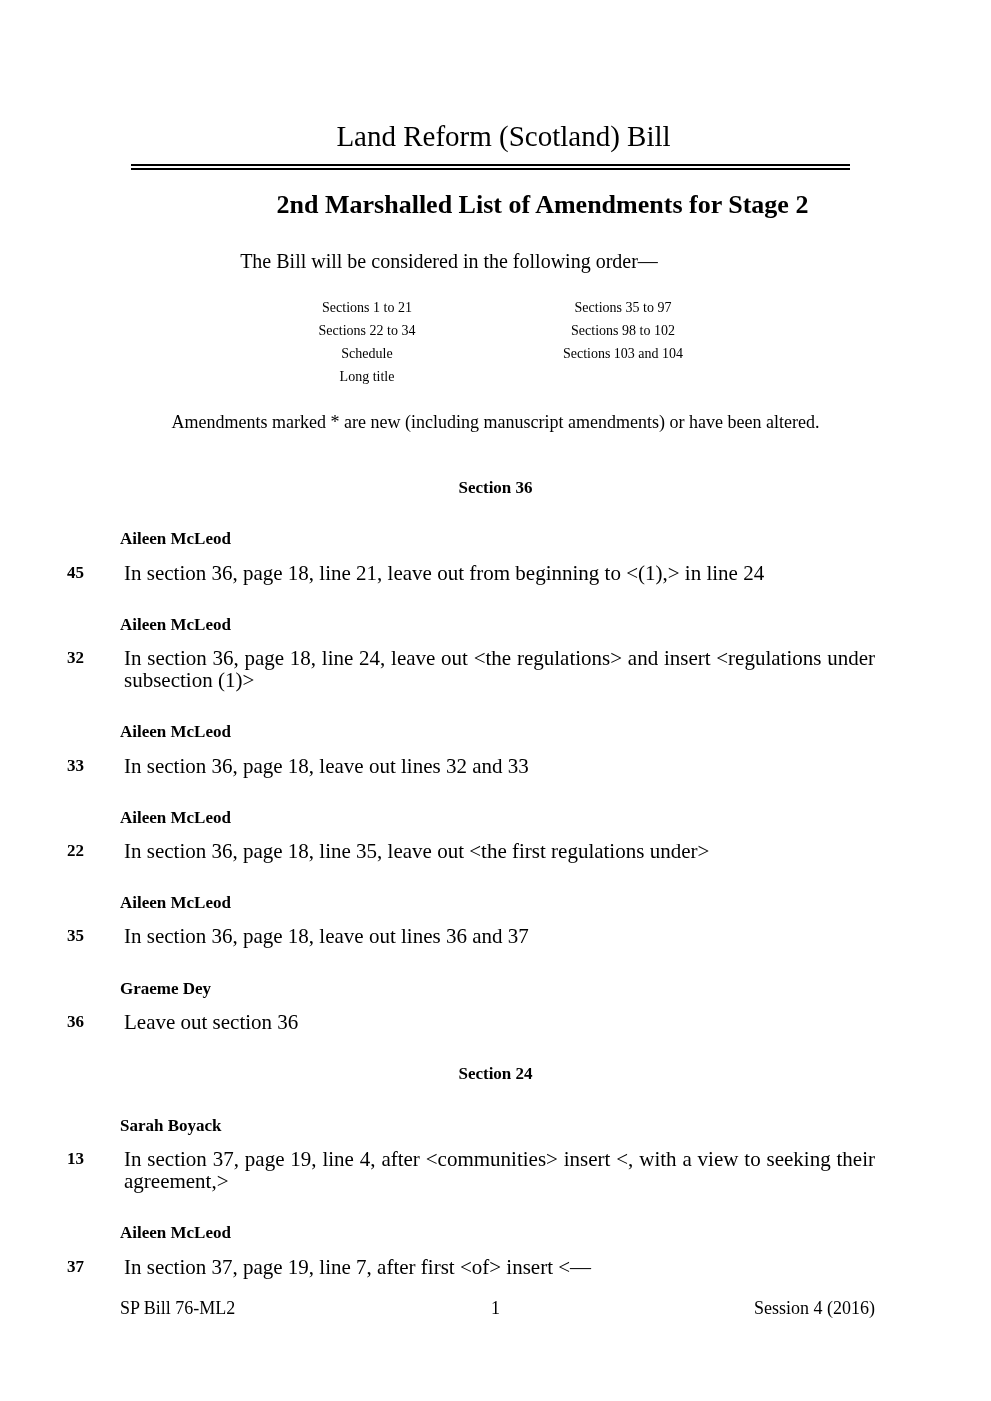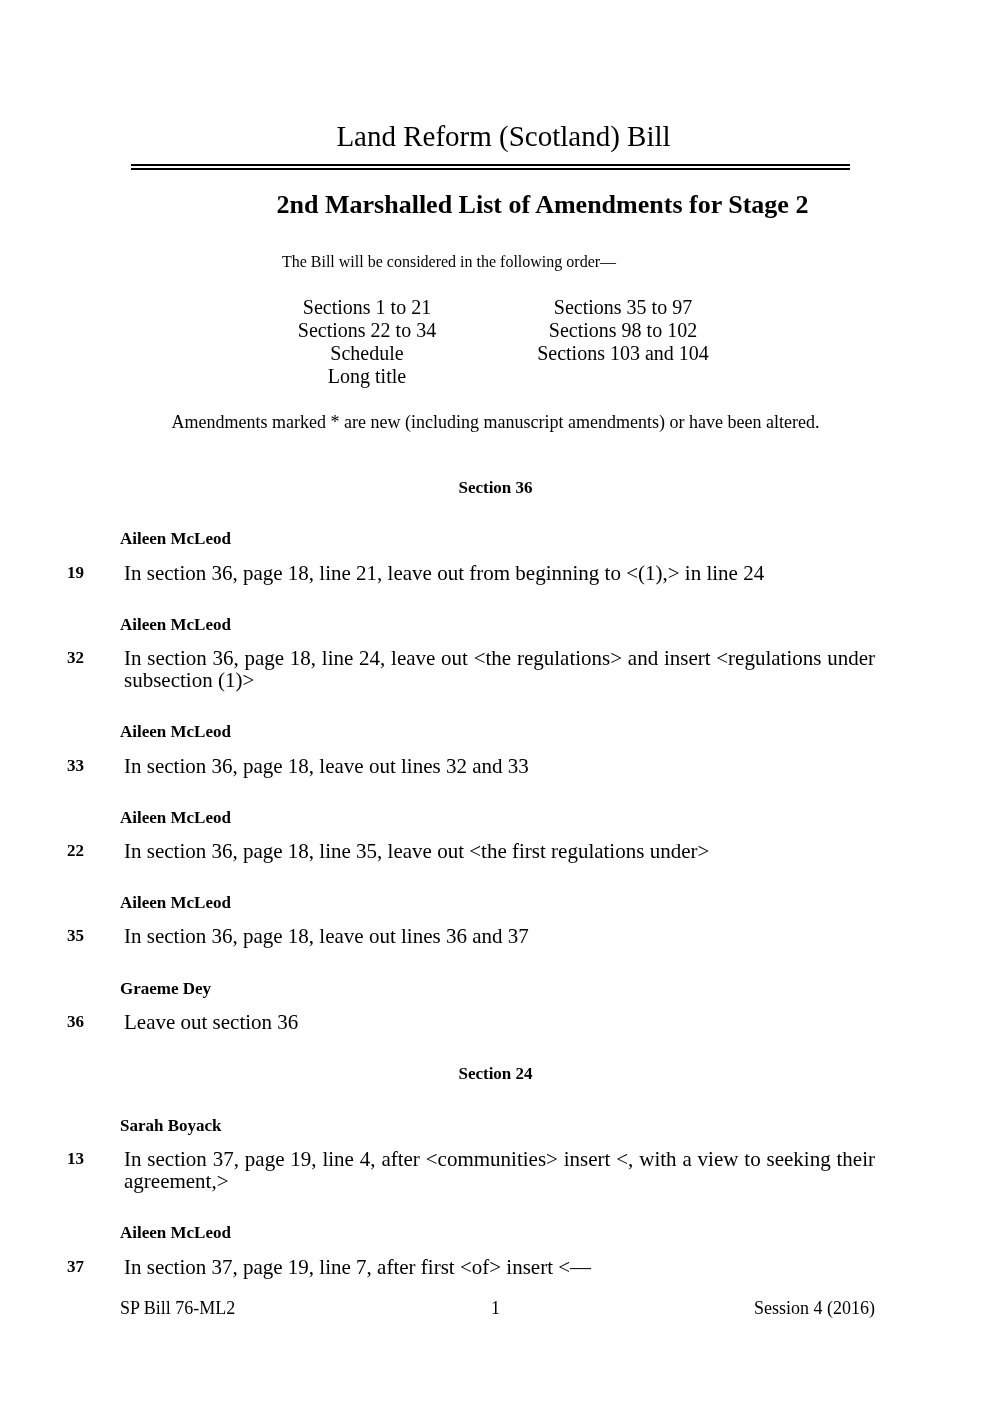--- a/index.html
+++ b/index.html
@@ -32,27 +32,27 @@
       left: 0; width: 991px; top: 189px;
       text-align: center;
       font-size: 26px;
       font-weight: bold;
       line-height: 32px;
       padding-left: 47px;
     }
     .order-intro {
       left: 0; width: 898px; top: 250px;
       text-align: center;
-      font-size: 16px;
+      font-size: 20px;
       line-height: 23px;
     }
     .order-col {
       top: 296px;
       text-align: center;
-      font-size: 20px;
+      font-size: 14px;
       line-height: 23px;
     }
     .order-col-left { left: 267px; width: 200px; }
     .order-col-right { left: 513px; width: 220px; }
     .order-col div { white-space: nowrap; }
     .note {
       left: 0; width: 991px; top: 411px;
       text-align: center;
       font-size: 18px;
       line-height: 23px;
@@ -121,21 +121,21 @@
   <div>Sections 35 to 97</div>
   <div>Sections 98 to 102</div>
   <div>Sections 103 and 104</div>
 </div>
 
 <div class="abs note">Amendments marked * are new (including manuscript amendments) or have been altered.</div>
 
 <div class="abs section-heading" style="top:477px;">Section 36</div>
 
 <div class="abs member" style="top:528px;">Aileen McLeod</div>
-<div class="abs amend-num" style="top:562px;">19</div>
+<div class="abs amend-num" style="top:562px;">45</div>
 <div class="abs amend-text single" style="top:562px;">In section 36, page 18, line 21, leave out from beginning to &lt;(1),&gt; in line 24</div>
 
 <div class="abs member" style="top:614px;">Aileen McLeod</div>
 <div class="abs amend-num" style="top:647px;">32</div>
 <div class="abs amend-text" style="top:647px;">In section 36, page 18, line 24, leave out &lt;the regulations&gt; and insert &lt;regulations under subsection (1)&gt;</div>
 
 <div class="abs member" style="top:721px;">Aileen McLeod</div>
 <div class="abs amend-num" style="top:755px;">33</div>
 <div class="abs amend-text single" style="top:755px;">In section 36, page 18, leave out lines 32 and 33</div>
 

